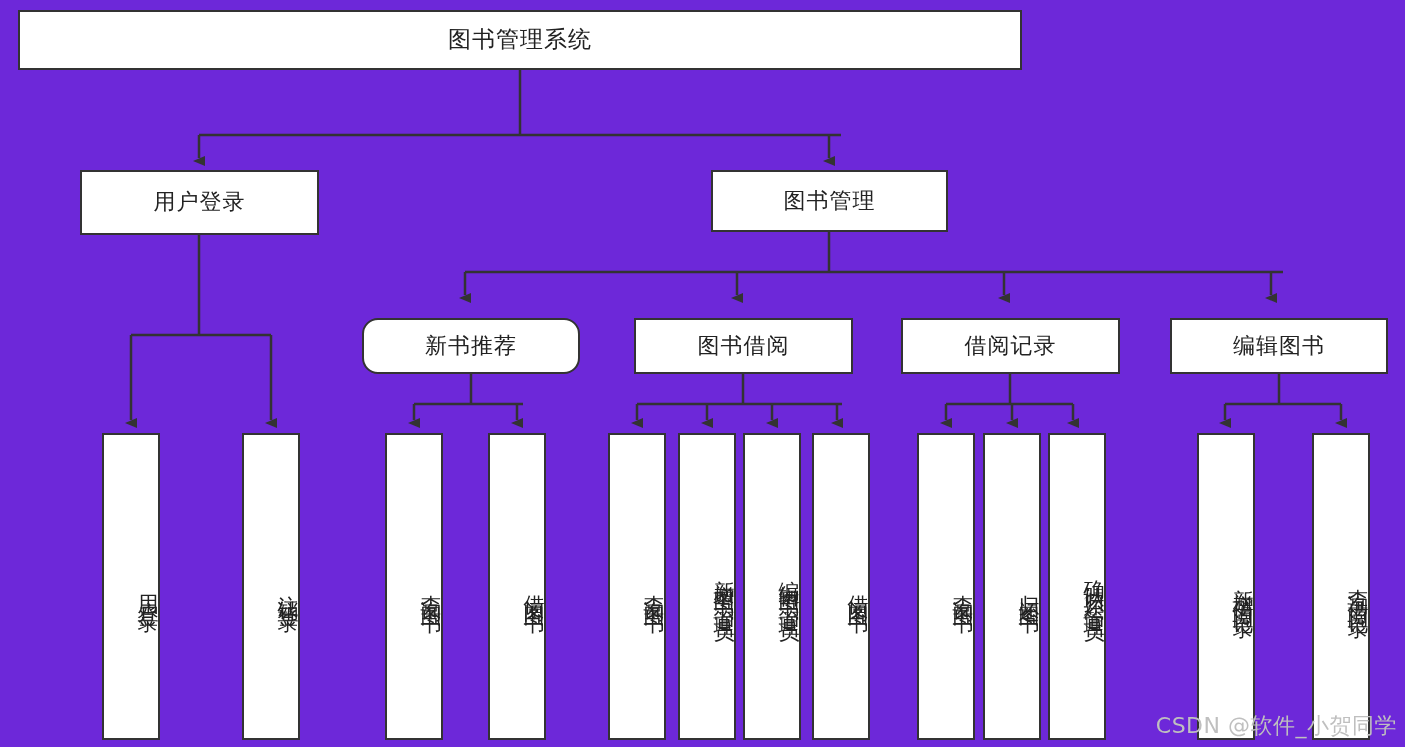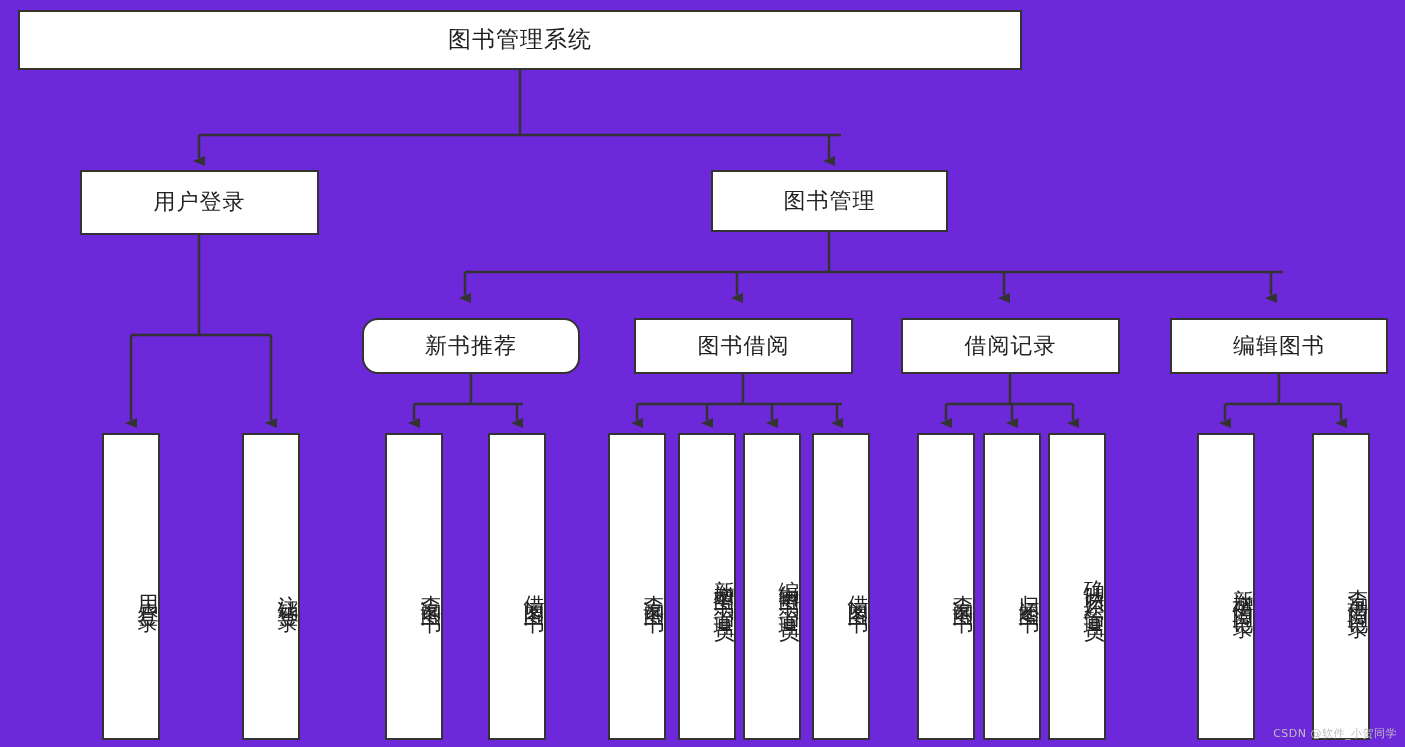--- a/index.html
+++ b/index.html
@@ -52,21 +52,21 @@
     align-items: flex-start;
     justify-content: center;
   }
   .node.vert span {
     display: block;
   }
   .watermark {
     position: absolute;
     right: 8px;
     bottom: 6px;
-    font-size: 11px;
+    font-size: 22px;
     color: #bfbfbf;
     letter-spacing: 0.5px;
     white-space: nowrap;
     z-index: 3;
     font-family: "DejaVu Sans", "Liberation Sans", sans-serif;
   }
 </style>
 </head>
 <body>
 

